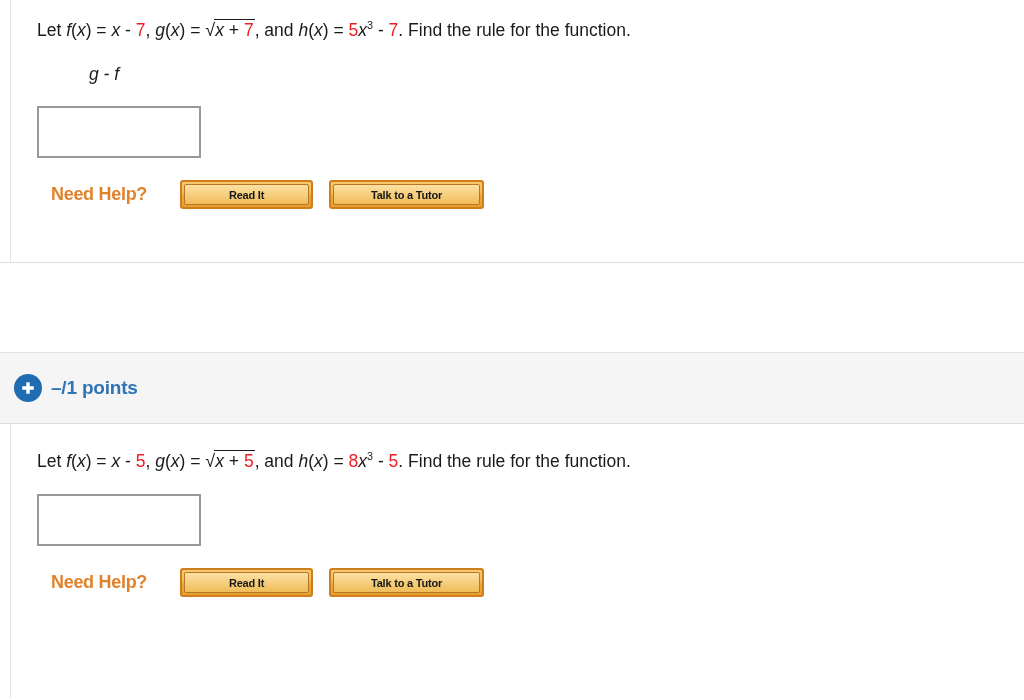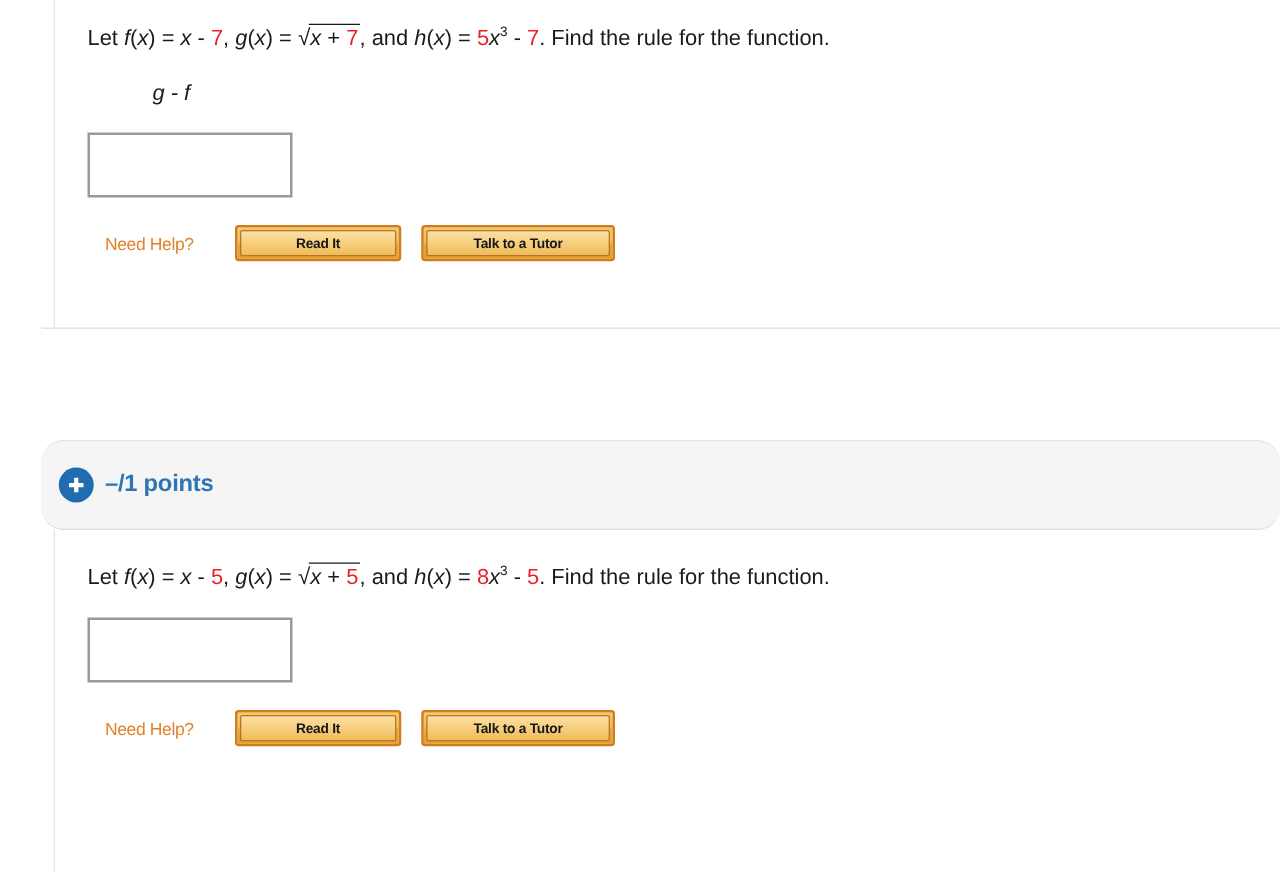--- a/index.html
+++ b/index.html
@@ -13,33 +13,31 @@
     font-family: "Liberation Sans", sans-serif;
     color: #1a1a1a;
     overflow: hidden;
     position: relative;
   }
 
   
   .question-block {
     position: relative;
     background: #ffffff;
-    margin-left: 33px;
   }
 
   .question-header {
     background: #f5f5f5;
     border-top: 1px solid #e2e2e2;
     border-bottom: 1px solid #dddddd;
     height: 72px;
     display: flex;
     align-items: center;
     padding-left: 14px;
     box-sizing: border-box;
-    border-radius: 18px;
   }
   .plus-icon {
     width: 28px;
     height: 28px;
     border-radius: 50%;
     background: #1f6cb0;
     display: inline-flex;
     align-items: center;
     justify-content: center;
     flex: none;
@@ -123,22 +121,22 @@
     box-sizing: border-box;
   }
 
   
   .need-help-row {
     display: flex;
     align-items: center;
   }
   .need-help-label {
     color: #e0822c;
-    font-size: 14px;
-    font-weight: normal;
+    font-size: 18px;
+    font-weight: bold;
     letter-spacing: -0.3px;
     white-space: nowrap;
   }
   .help-btn {
     border: 2px solid #d07d1d;
     border-radius: 3px;
     background: linear-gradient(to bottom, #f7c96b 0%, #f2bd55 45%, #eaa83c 55%, #e79e2d 100%);
     padding: 2px;
     box-sizing: border-box;
     height: 29px;

